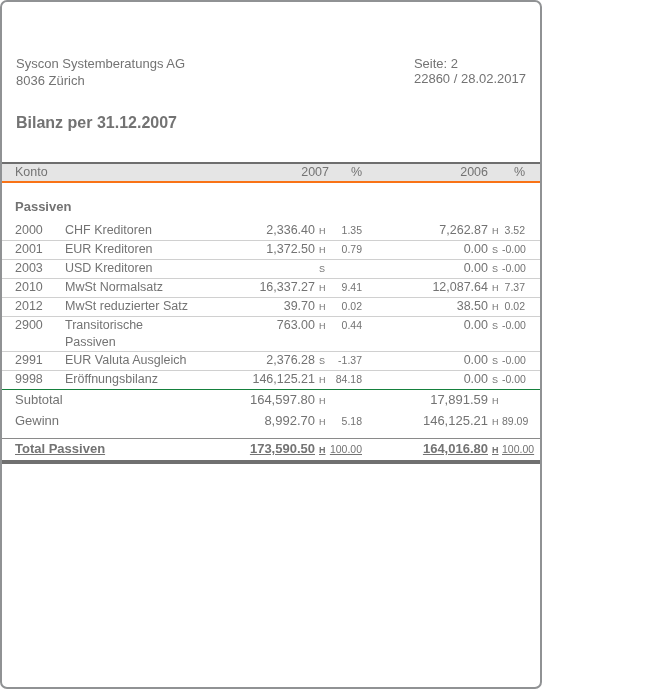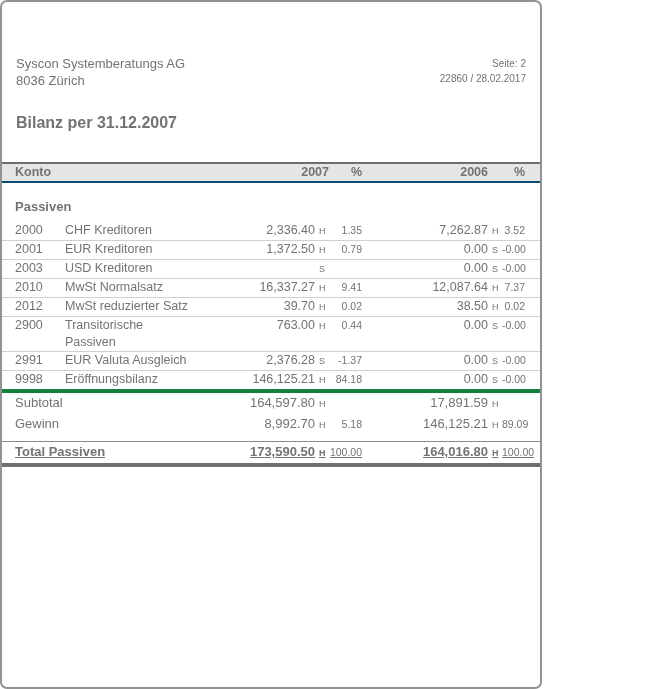--- a/index.html
+++ b/index.html
@@ -10,53 +10,53 @@
     background:#ffffff;
     border:2px solid #909294;
     border-radius:7px;
     font-family:"Liberation Sans", sans-serif;
     color:#737373;
     overflow:hidden;
   }
   
   .report-header{display:flex;justify-content:space-between;padding:53px 14px 0 14px;}
   .company div{font-size:13px;line-height:17px;}
-  .page-info{text-align:right;font-size:10px;line-height:15px;padding-top:1px;}
+  .page-info{font-size:13px;line-height:15px;padding-top:1px;}
   
   .title{margin:24px 14px 0 14px;font-size:16px;font-weight:bold;line-height:19px;}
   .subtitle{margin:11px 14px 0 14px;font-size:13.5px;line-height:16px;}
   
   .grid{
     display:grid;
     grid-template-columns:48px 1fr 120px 14px 33px 126px 14px 23px;
     padding:0 15px 0 13px;
     align-items:baseline;
   }
   
   .thead{
     margin-top:30px;
     background:#e5e5e5;
     border-top:2px solid #6e6e6e;
-    border-bottom:2px solid #0c4a6e;
-    font-weight:bold;
+    border-bottom:2px solid #f97316;
+    font-weight:normal;
     font-size:12.5px;
   }
   .thead div{line-height:17px;}
   .h-konto{grid-column:1/3;text-align:left;}
   .h-2007{grid-column:3/5;text-align:right;}
   .h-pct1{grid-column:5;text-align:right;}
   .h-2006{grid-column:6;text-align:right;}
   .h-pct2{grid-column:7/9;text-align:right;}
   
   .section-heading{margin-top:16px;padding:0 15px 0 13px;font-size:13px;font-weight:bold;line-height:16px;}
   
   .rows{margin-top:7px;}
   .row{border-bottom:1px solid #d0d0d0;font-size:12.5px;}
   .row > div{line-height:17px;}
-  .rows .row:last-child{border-bottom:4px solid #15803d;}
+  .rows .row:last-child{border-bottom:1px solid #15803d;}
   .c-konto{text-align:left;}
   .c-name{text-align:left;padding-left:2px;}
   .c-amt{text-align:right;white-space:nowrap;}
   .c-hs{font-size:9px;padding-left:4px;text-align:left;}
   .c-pct{text-align:right;font-size:10.5px;}
   
   .sum-row{font-size:13px;}
   .sum-row > div{line-height:20px;}
   .sum-label{grid-column:1/3;text-align:left;}
   .sum-row.gewinn{margin-bottom:6px;}

